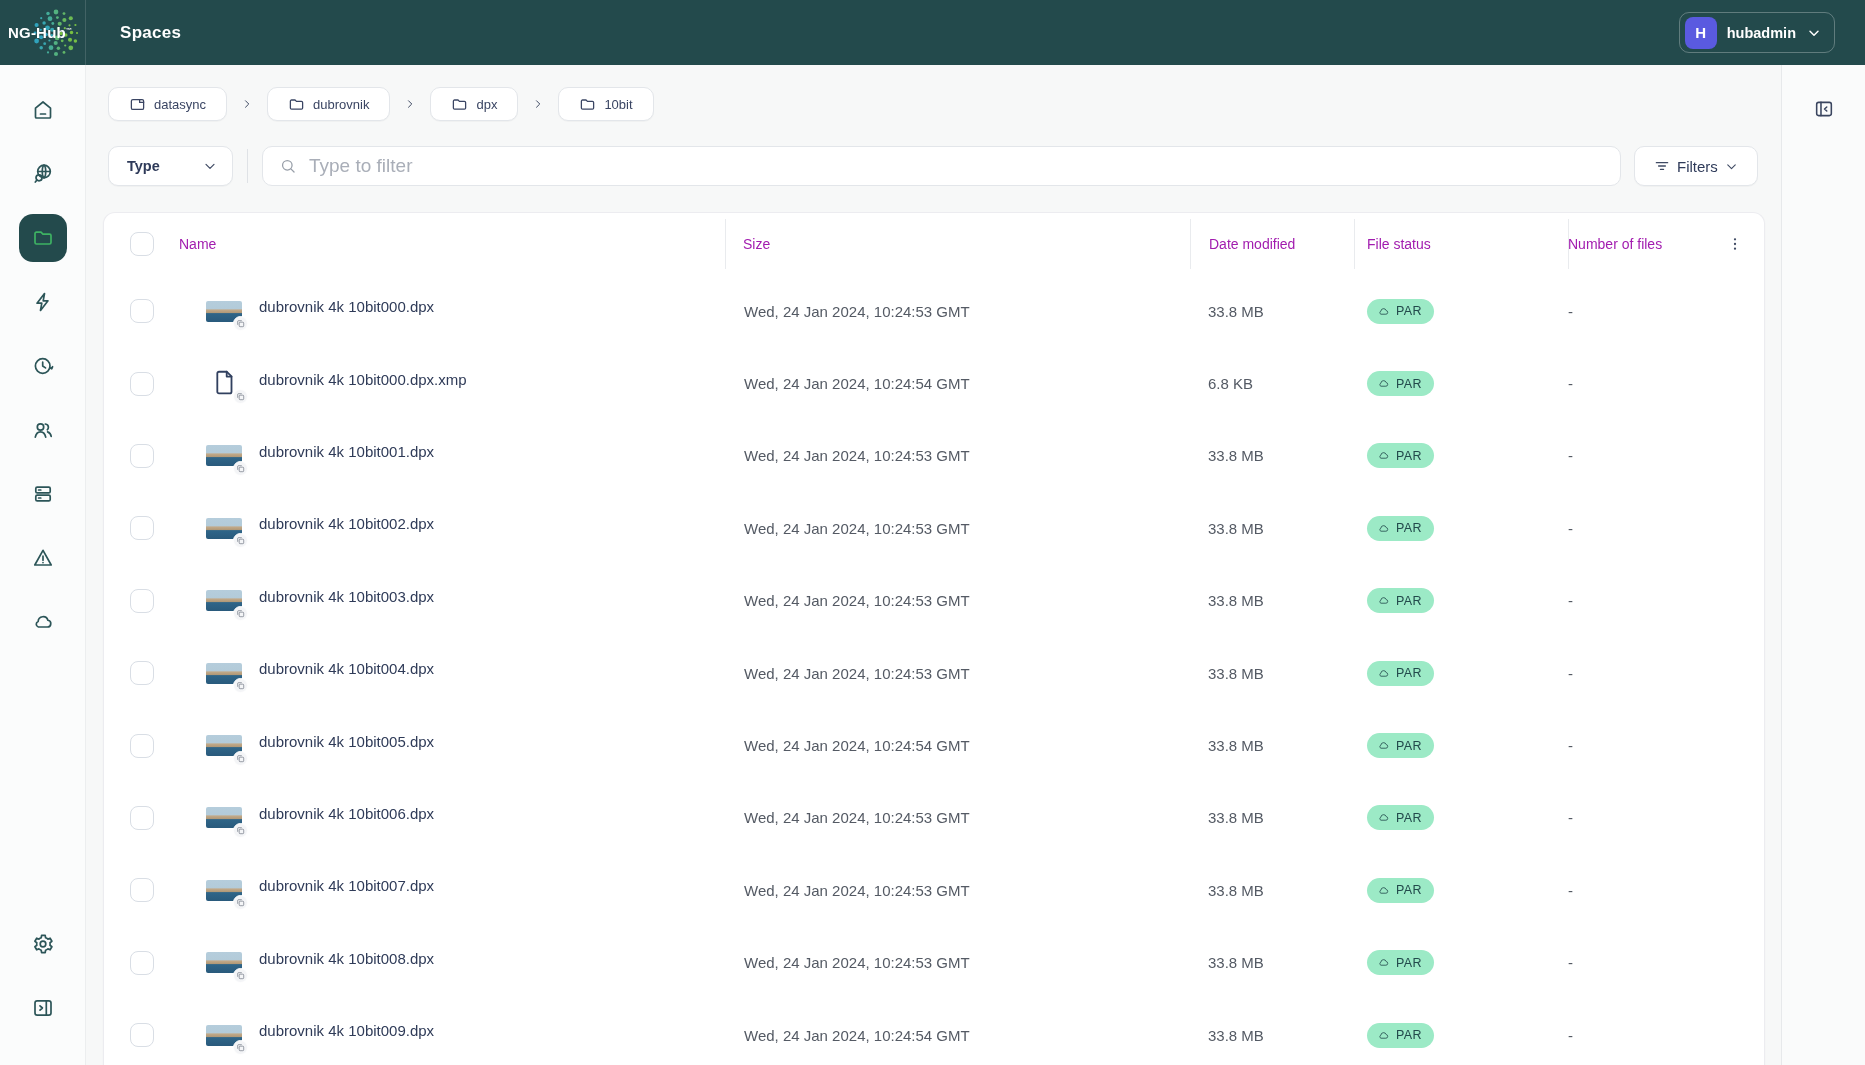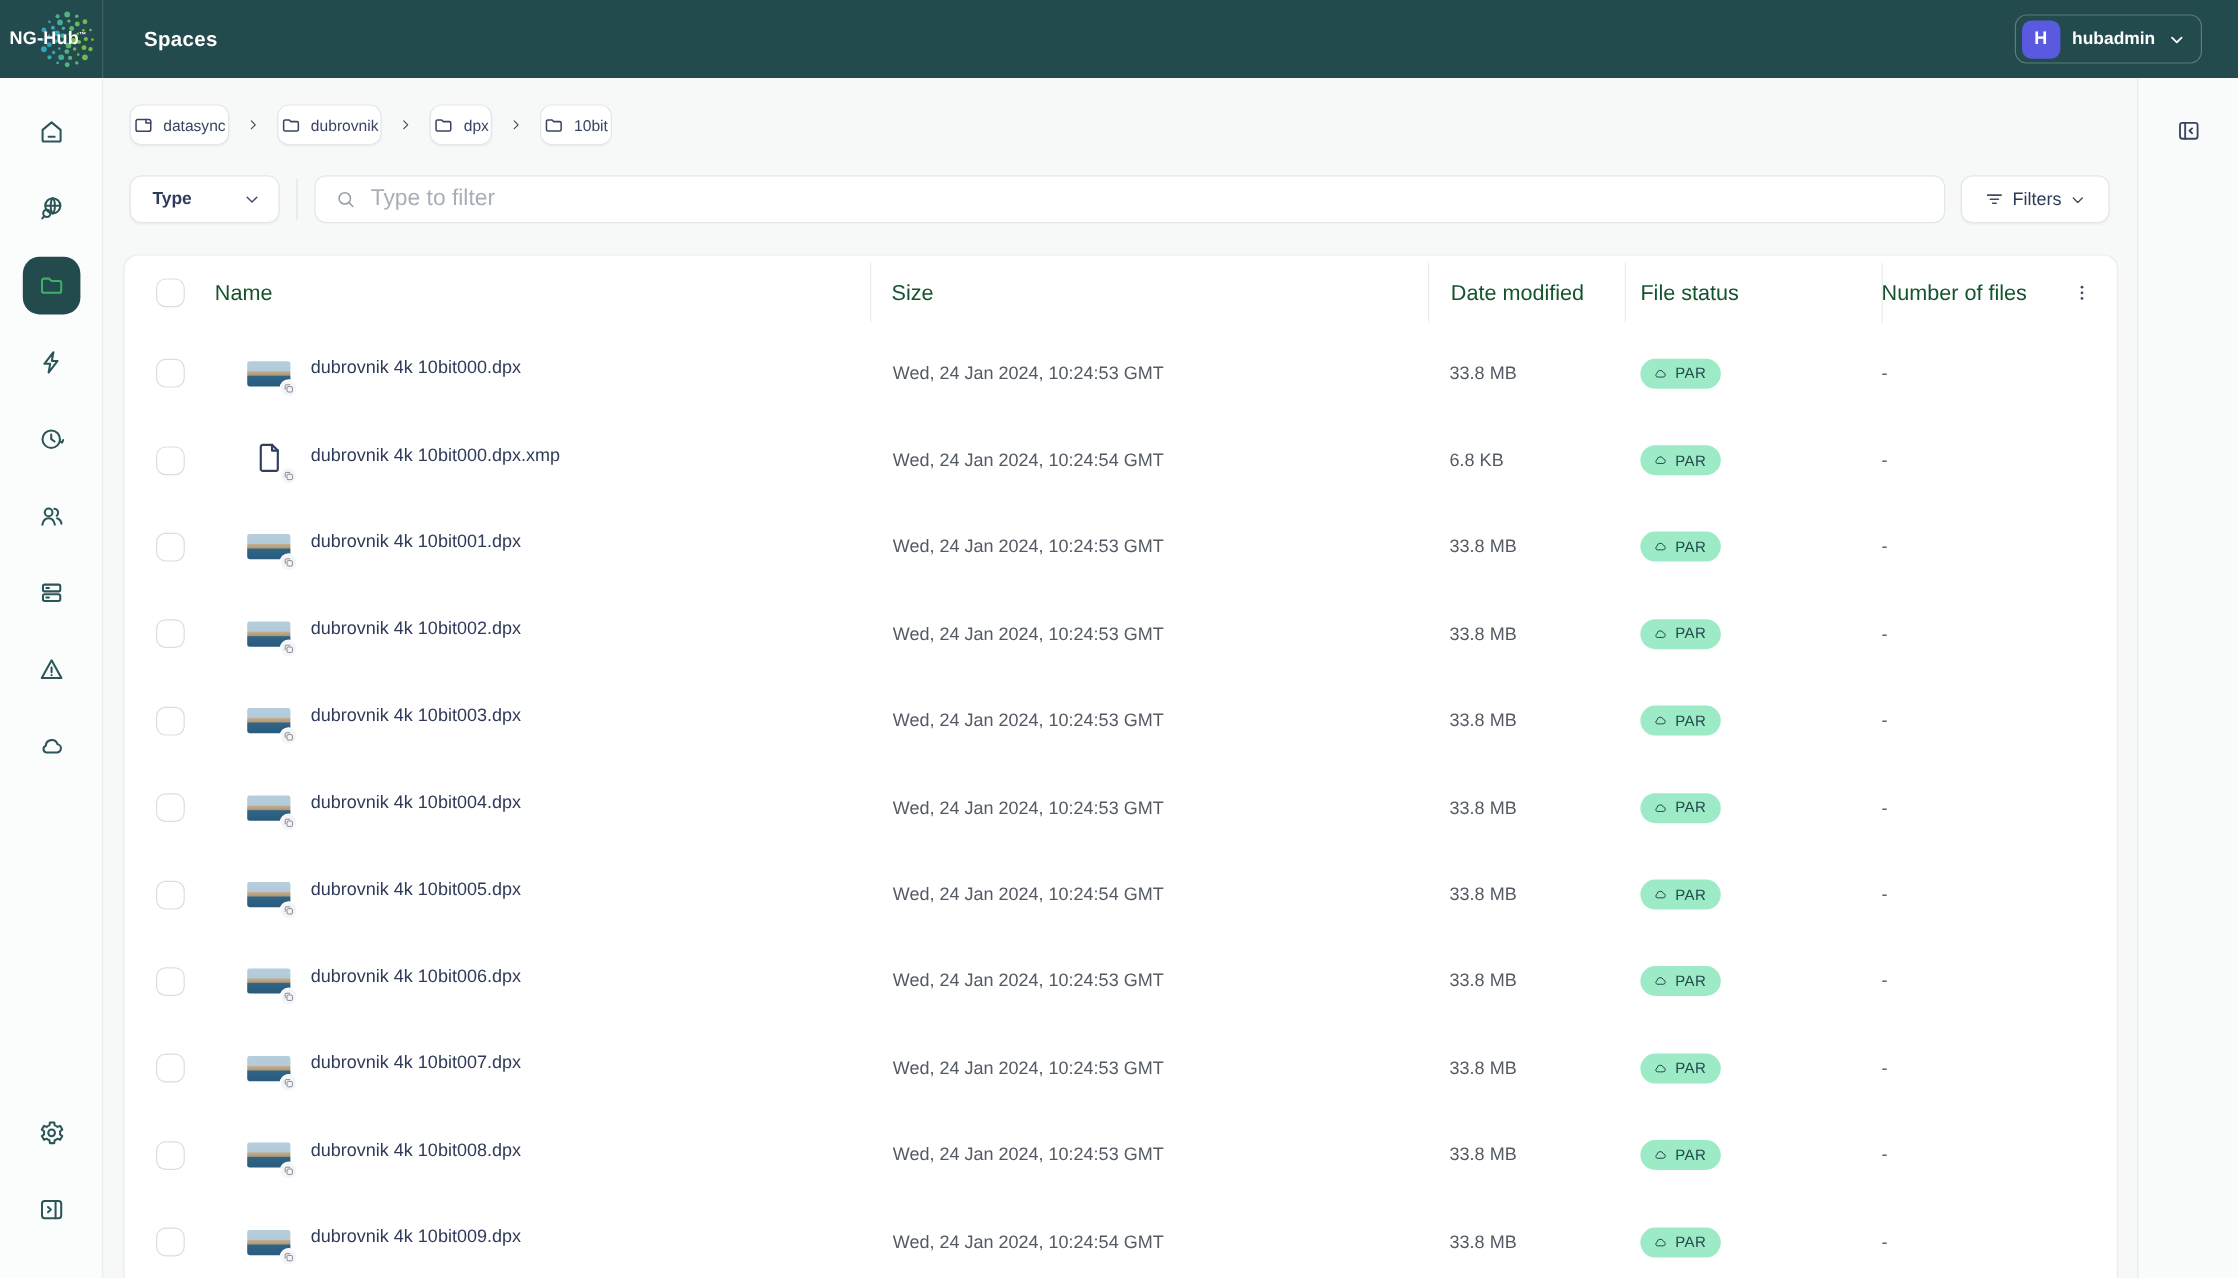--- a/index.html
+++ b/index.html
@@ -40,21 +40,21 @@
   .right-rail { position:absolute; right:0; top:65px; width:84px; bottom:0; background:#fafbfb;
     border-left:1px solid #e7e9eb; }
   .rail-toggle { position:absolute; top:33px; left:50%; transform:translateX(-50%);
     color:#3a455f; cursor:pointer; }
   .rail-toggle svg { stroke:currentColor; fill:none; stroke-width:1.7; stroke-linecap:round; stroke-linejoin:round; }
 
   
   .content { position:absolute; left:86px; top:65px; right:84px; bottom:0; overflow:hidden; }
 
   .breadcrumb { display:flex; align-items:center; gap:9px; margin:22px 0 0 22px; }
-  .crumb { display:flex; align-items:center; gap:8px; height:34px; padding:0 2px;
+  .crumb { display:flex; align-items:center; gap:8px; height:34px; padding:0 20px;
     background:#fff; border:1px solid #e3e6ea; border-radius:10px; cursor:pointer;
     color:#3a4563; font-size:13px; box-shadow:0 1px 1px rgba(16,24,40,.03); }
   .crumb svg { stroke:#3a4563; fill:none; stroke-width:1.5; stroke-linecap:round; stroke-linejoin:round; }
   .crumb-sep { display:flex; align-items:center; padding:0 5px; }
   .crumb-sep svg { stroke:#3f4a63; fill:none; stroke-width:2; stroke-linecap:round; stroke-linejoin:round; }
 
   .toolbar { display:flex; align-items:center; margin:25px 0 0 22px; height:40px; }
   .location-select { display:flex; align-items:center; justify-content:space-between; width:125px; height:40px;
     padding:0 14px 0 18px; background:#fff; border:1px solid #e3e6ea; border-radius:10px; cursor:pointer;
     color:#2e3a59; font-size:14.5px; font-weight:bold; box-shadow:0 1px 1px rgba(16,24,40,.03); }
@@ -69,21 +69,21 @@
   .filters-btn { display:flex; align-items:center; gap:6px; height:40px; margin-left:13px; padding:0 18px;
     background:#fff; border:1px solid #e3e6ea; border-radius:10px; cursor:pointer;
     color:#2e3a59; font-size:15px; box-shadow:0 1px 1px rgba(16,24,40,.03); }
   .filters-btn svg.flt { stroke:#3f4a63; fill:none; stroke-width:1.8; stroke-linecap:round; }
 
   
   .card { position:absolute; left:17px; top:147px; width:1662px; height:940px;
     background:#fff; border:1px solid #ececf0; border-bottom:none; border-radius:12px 12px 0 0;
     box-shadow:0 1px 2px rgba(16,24,40,.04); }
   .grid-row { display:grid; grid-template-columns:75px 546px 465px 164px 170px 180px 62px; align-items:center; }
-  .thead { height:62px; position:relative; color:#14532d; font-size:18px; }
+  .thead { height:62px; position:relative; color:#a21caf; font-size:14px; }
   .th { position:relative; height:100%; display:flex; align-items:center; }
   .th.div::before { content:""; position:absolute; left:0; top:6px; bottom:6px; width:1px; background:#e9ebee; }
   .th-date, .tr .cell-date { padding-left:19px; }
   .th-size, .tr .cell-size { padding-left:18px; }
   .th-status, .tr .cell-status { padding-left:13px; }
   .th-files, .tr .cell-files { padding-left:0;margin-left:44px; }
   .cell-check { display:flex; justify-content:flex-start; padding-left:26px; }
   .checkbox { width:24px; height:24px; border:1.5px solid #d9dee5; border-radius:8px; background:#fff; cursor:pointer; }
   .kebab { display:flex; justify-content:center; cursor:pointer; }
 

